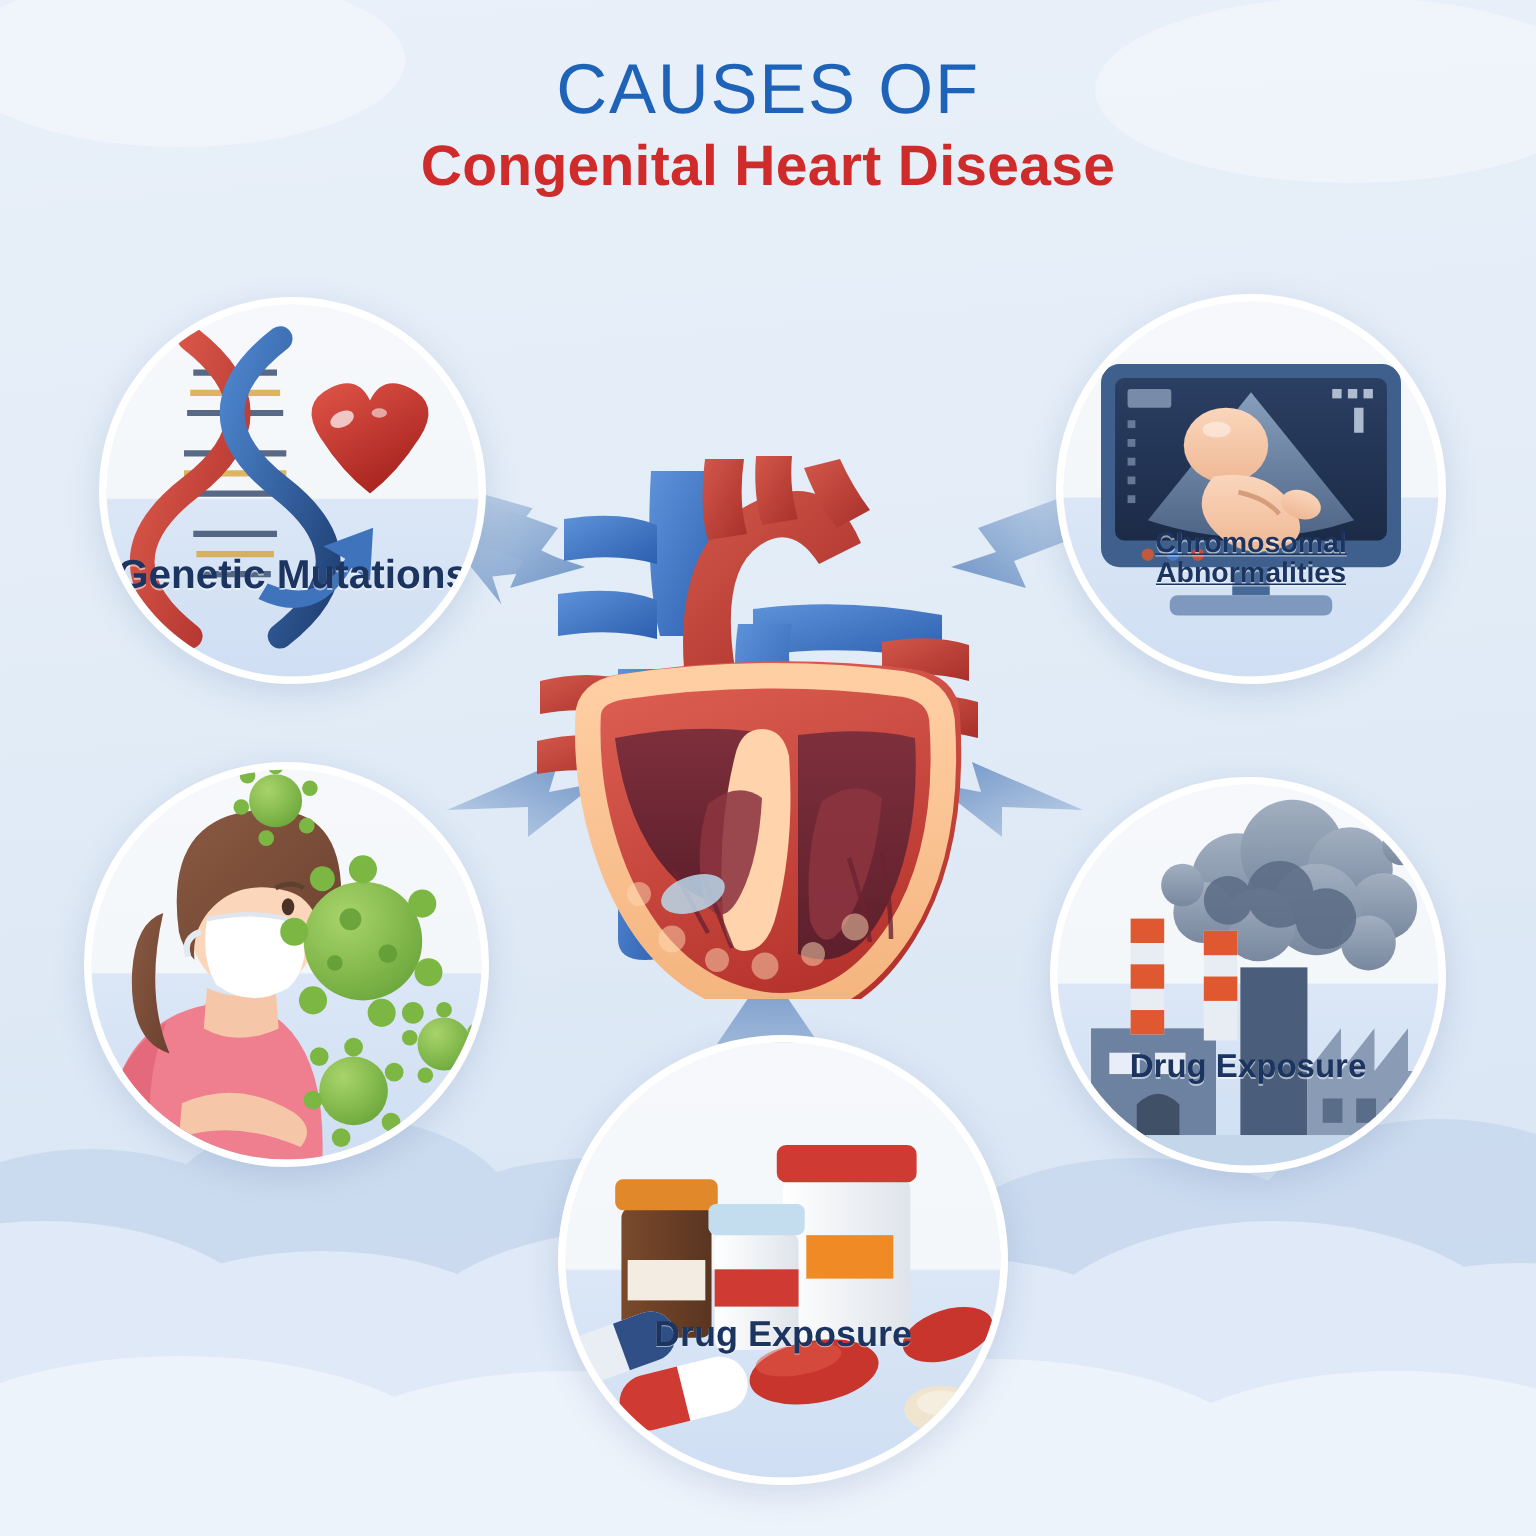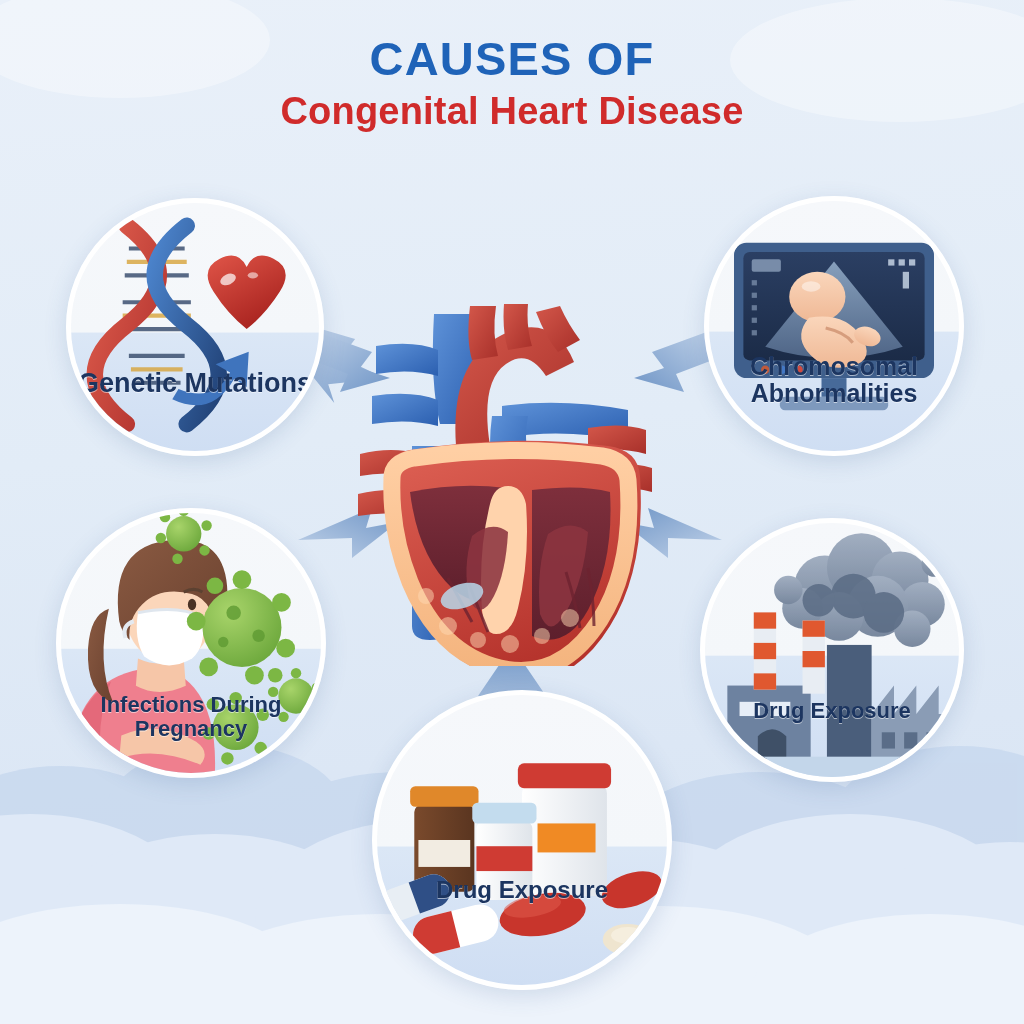--- a/index.html
+++ b/index.html
@@ -11,37 +11,37 @@
   }
   .canvas{position:relative;width:1024px;height:1024px;overflow:hidden;
     background:linear-gradient(175deg,#e9f0f9 0%,#e2ecf7 42%,#dce7f5 72%,#d6e3f3 100%);}
 
   
   .clouds{position:absolute;left:0;bottom:0;width:1024px;height:330px;pointer-events:none;}
   .cloudsTop{position:absolute;left:0;top:0;width:1024px;height:260px;pointer-events:none;}
 
   
   .title-wrap{position:absolute;top:34px;left:0;width:1024px;text-align:center;}
-  .t1{font-size:47px;font-weight:bold;letter-spacing:1.2px;line-height:1.06;}
+  .t1{font-size:47px;font-weight:normal;letter-spacing:1.2px;line-height:1.06;}
   .t2{font-size:38px;font-weight:bold;letter-spacing:.2px;line-height:1.12;margin-top:6px;}
 
   
   .bubble{position:absolute;border-radius:50%;overflow:hidden;
     box-shadow:0 6px 22px rgba(60,95,150,.17);
     border:5px solid #ffffff;
     background:linear-gradient(180deg,#f6f8fb 0%,#f4f7fa 52%,#dbe7f6 52.5%,#cfdef3 100%);}
   .bubble .art{position:absolute;left:0;top:0;width:100%;height:100%;}
   .bubble .lbl{position:absolute;left:0;width:100%;text-align:center;
     color:#1c3560;font-weight:bold;line-height:1.07;
     text-shadow:0 1px 0 rgba(255,255,255,.55);}
 
   .b-genetic{left:66px;top:198px;width:248px;height:248px;}
   .b-genetic .lbl{top:166px;font-size:27px;}
   .b-chromo{left:704px;top:196px;width:250px;height:250px;}
-  .b-chromo .lbl{top:152px;font-size:25px;}
+  .b-chromo .lbl{top:152px;font-size:19px;text-decoration:underline;}
   .b-infect{left:56px;top:508px;width:260px;height:260px;}
   .b-infect .lbl{top:180px;font-size:22px;}
   .b-pollut{left:700px;top:518px;width:254px;height:254px;}
   .b-pollut .lbl{top:176px;font-size:22px;}
   .b-drug{left:372px;top:690px;width:290px;height:290px;}
   .b-drug .lbl{top:182px;font-size:24px;}
 
   .heart-center{position:absolute;left:352px;top:296px;width:340px;height:370px;}
   .arrows{position:absolute;left:0;top:0;width:1024px;height:1024px;pointer-events:none;}
 </style>
@@ -390,24 +390,20 @@
         <g fill="#7cb744">
           <circle cx="168" cy="178" r="6"></circle>
             <circle cx="194" cy="194" r="6"></circle>
           <circle cx="192" cy="226" r="6"></circle>
             <circle cx="160" cy="236" r="6"></circle>
           <circle cx="142" cy="212" r="6"></circle>
             <circle cx="146" cy="184" r="6"></circle>
         </g>
       </g>
     </svg>
-    <div class="lbl">
-      <span>Infections During</span><br>
-      <span>Pregnancy</span>
-    </div>
   </div>
 
   <div class="bubble b-pollut">
     <svg class="art" viewBox="0 0 250 250">
       <defs>
         <linearGradient id="smkG" x1="0" y1="0" x2="0" y2="1">
           <stop offset="0" stop-color="#9aa8bc"></stop>
             <stop offset="1" stop-color="#6d7e96"></stop>
         </linearGradient>
       </defs>

